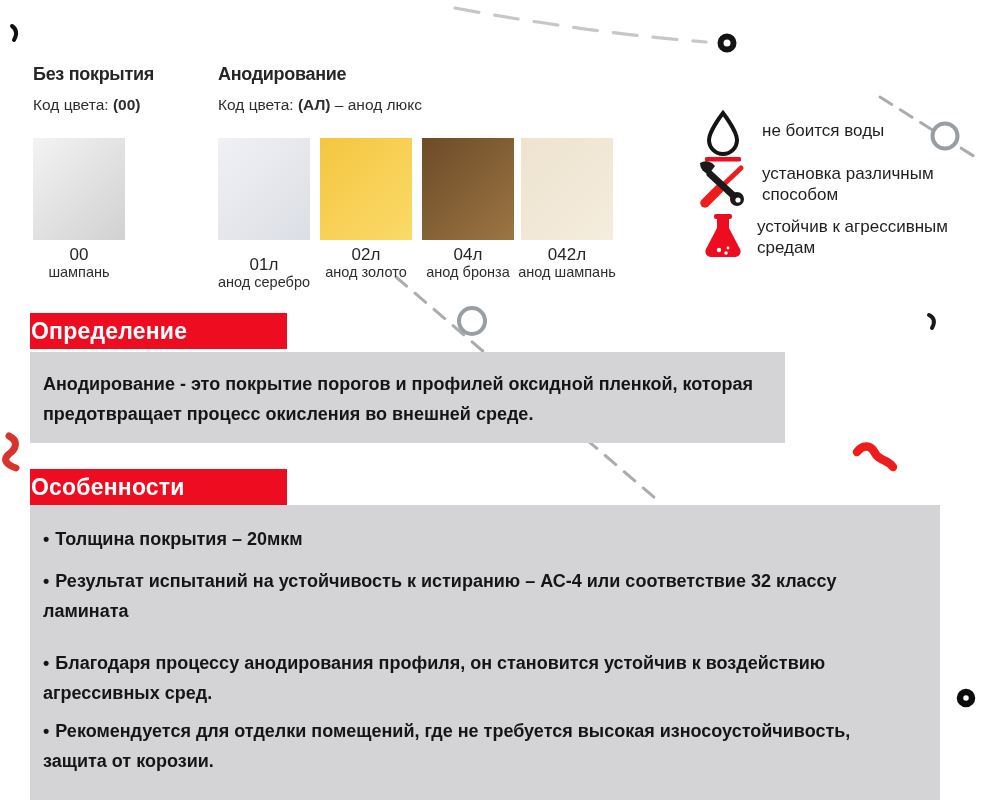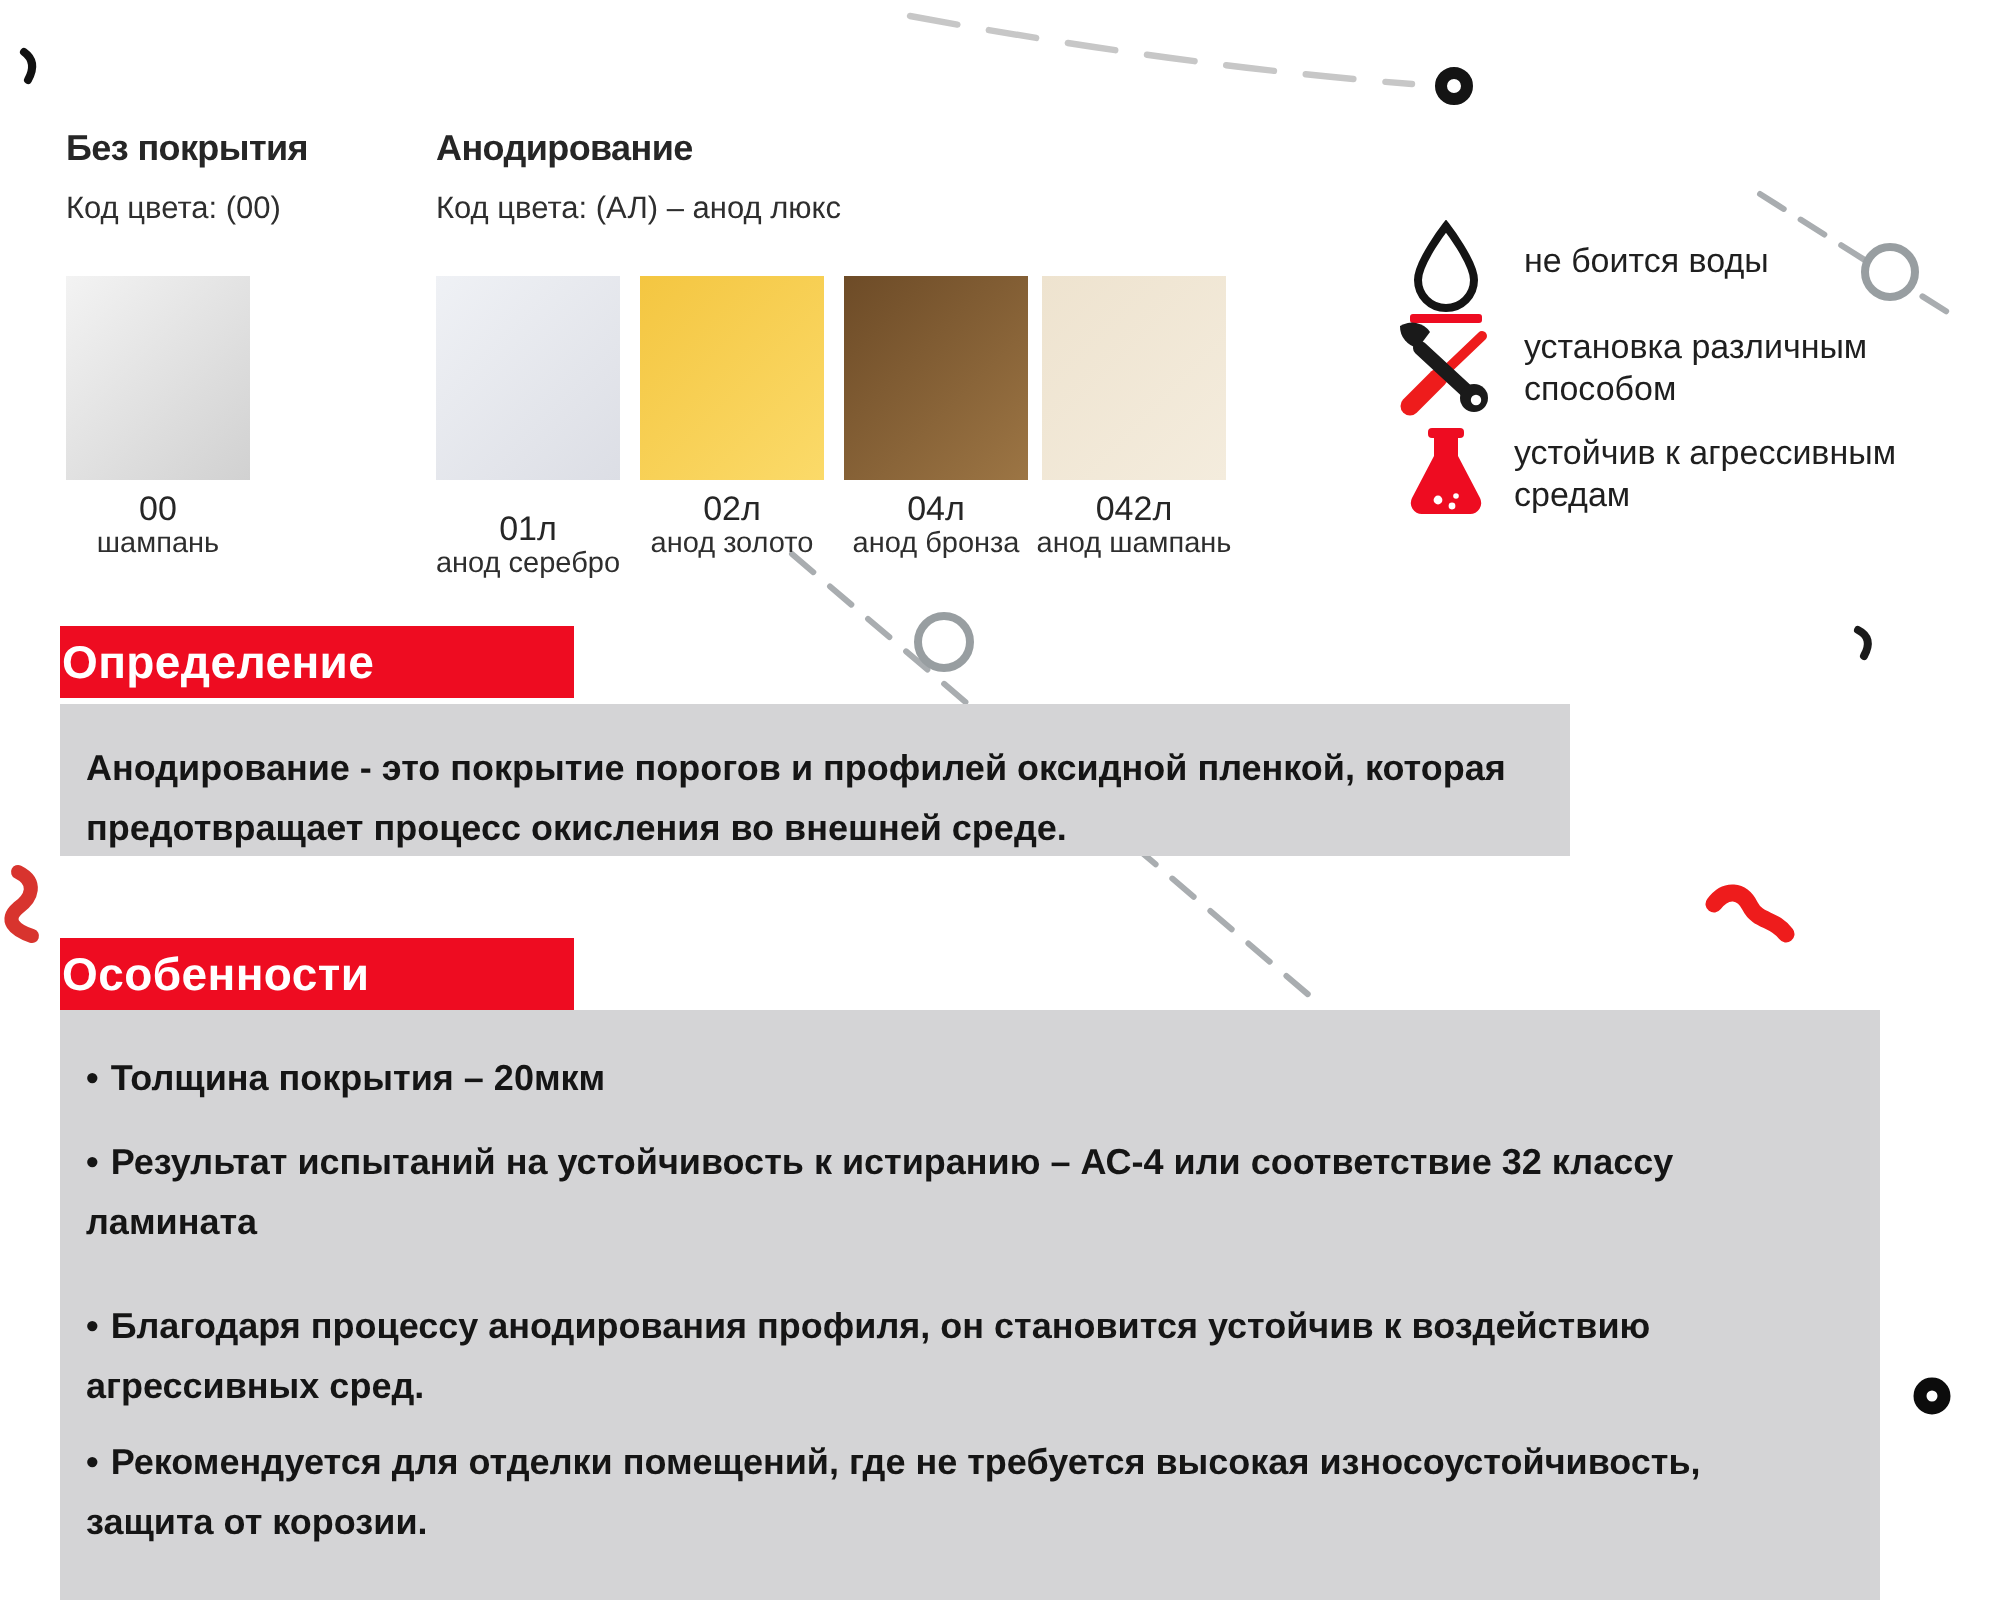--- a/index.html
+++ b/index.html
@@ -8,21 +8,21 @@
     background:#ffffff;
     font-family:"Liberation Sans","DejaVu Sans",sans-serif;
     color:#1c1c1c;
   }
   .abs{position:absolute;}
   
   #decor{position:absolute;left:0;top:0;width:1000px;height:800px;z-index:0;}
   
   .main-title{font-size:18px;font-weight:bold;color:#262626;letter-spacing:-0.3px;z-index:2;}
   .code-line{font-size:15.5px;color:#2e2e2e;z-index:2;}
-  .code-line b{font-weight:normal;text-align:center;}
+  .code-line b{font-weight:bold;text-align:center;}
   
   .swatch{width:92px;height:102px;top:138px;z-index:2;}
   .caption{width:120px;text-align:center;z-index:2;}
   .caption .code{font-size:17px;font-weight:normal;color:#262626;line-height:19px;}
   .caption .name{font-size:14.5px;color:#2e2e2e;line-height:17px;}
   
   .benefit-label{font-size:17px;line-height:21px;color:#1f1f1f;z-index:2;}
   
   .red-bar{left:30px;width:257px;height:36px;z-index:3;
     display:flex;align-items:center;padding-left:1px;box-sizing:border-box;}
@@ -133,21 +133,21 @@
     <circle cx="16" cy="38" r="2.2" fill="#ffffff"></circle>
     <circle cx="23" cy="41" r="1.7" fill="#ffffff"></circle>
     <circle cx="25" cy="36" r="1.4" fill="#ffffff"></circle>
   </svg>
 </div>
 <div class="abs benefit-label" style="left:757px;top:216px;width:195px;">устойчив к агрессивным средам</div>
 
 <div class="abs red-bar" style="top:313px;background:#ee0c21;">
   <span>Определение</span>
 </div>
-<div class="abs gray-box" style="top:352px;width:755px;height:76px;background:#d4d4d6;padding:17px 22px 0 13px;">
+<div class="abs gray-box" style="top:352px;width:755px;height:91px;background:#d4d4d6;padding:17px 22px 0 13px;">
   <div class="def-text">Анодирование - это покрытие порогов и профилей оксидной пленкой, которая предотвращает процесс окисления во внешней среде.</div>
 </div>
 
 <div class="abs red-bar" style="top:469px;background:#ee0c21;">
   <span>Особенности</span>
 </div>
 <div class="abs gray-box" style="top:505px;width:910px;height:328px;background:#d4d4d6;padding:19px 26px 0 13px;">
   <p class="bullet" style="margin-bottom:12px;"><span class="dot">•</span><span>Толщина покрытия – 20мкм</span></p>
   <p class="bullet" style="margin-bottom:22px;"><span class="dot">•</span><span>Результат испытаний на устойчивость к истиранию – АС-4 или соответствие 32 классу ламината</span></p>
   <p class="bullet" style="margin-bottom:8px;"><span class="dot">•</span><span>Благодаря процессу анодирования профиля, он становится устойчив к воздействию агрессивных сред.</span></p>

